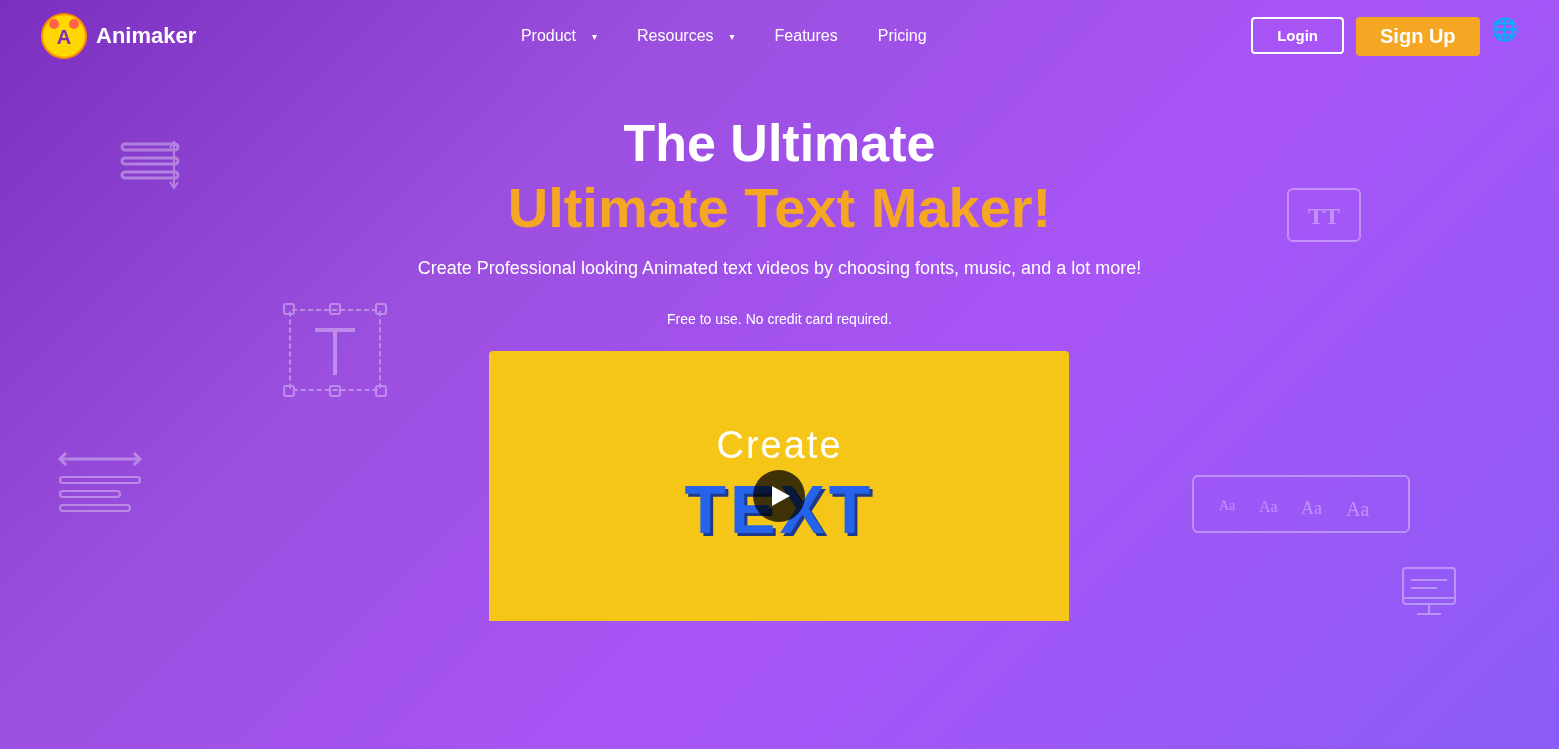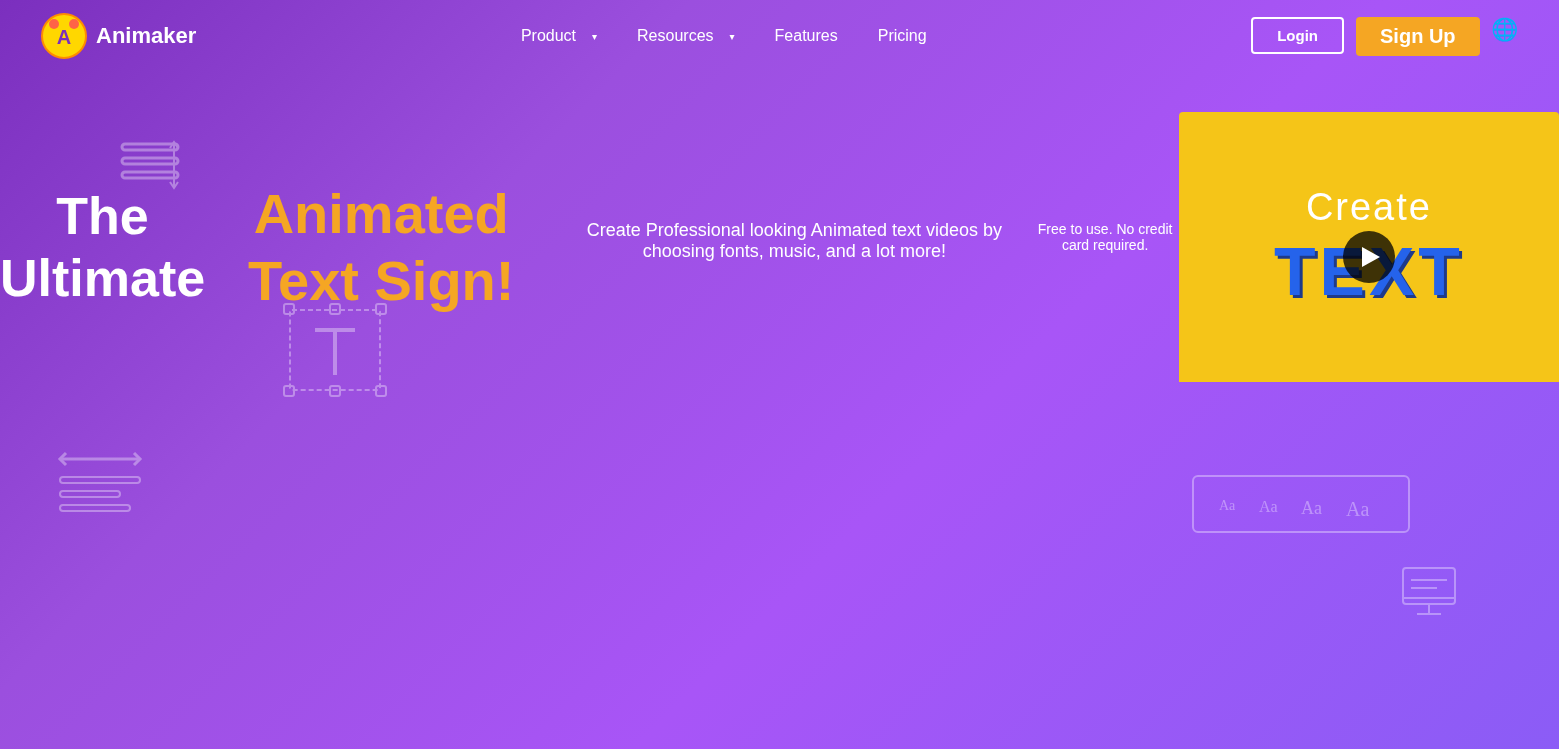--- a/index.html
+++ b/index.html
@@ -86,21 +86,21 @@
       flex-direction: column;
       align-items: center;
       padding-top: 0;
       overflow: hidden;
     }
 
     .hero-content {
       position: relative;
       z-index: 5;
       display: flex;
-      flex-direction: row;
+      flex-direction: column;
       align-items: center;
       padding-top: 40px;
       text-align: center;
     }
 
     .hero-title-white {
       font-size: 52px;
       font-weight: bold;
       color: white;
       line-height: 1.2;
@@ -286,21 +286,21 @@
 
     <div class="nav-actions">
       <button class="btn-login">Login</button>
       <button class="btn-signup">Sign Up</button>
       <span class="globe-icon">🌐</span>
     </div>
   </nav>
 
   <div class="hero-content">
     <h1 class="hero-title-white">The Ultimate</h1>
-    <h1 class="hero-title-orange">Animated Text Sign!</h1>
+    <h1 class="hero-title-orange">Ultimate Text Maker!</h1>
     <p class="hero-subtitle">Create Professional looking Animated text videos by choosing fonts, music, and a lot more!</p>
 
     <p class="cta-sub">Free to use. No credit card required.</p>
 
     <div class="video-container">
       <div class="video-create-text">Create</div>
       <div class="video-text-blue">TEXT</div>
       <div class="play-button">
         <div class="play-triangle"></div>
       </div>

